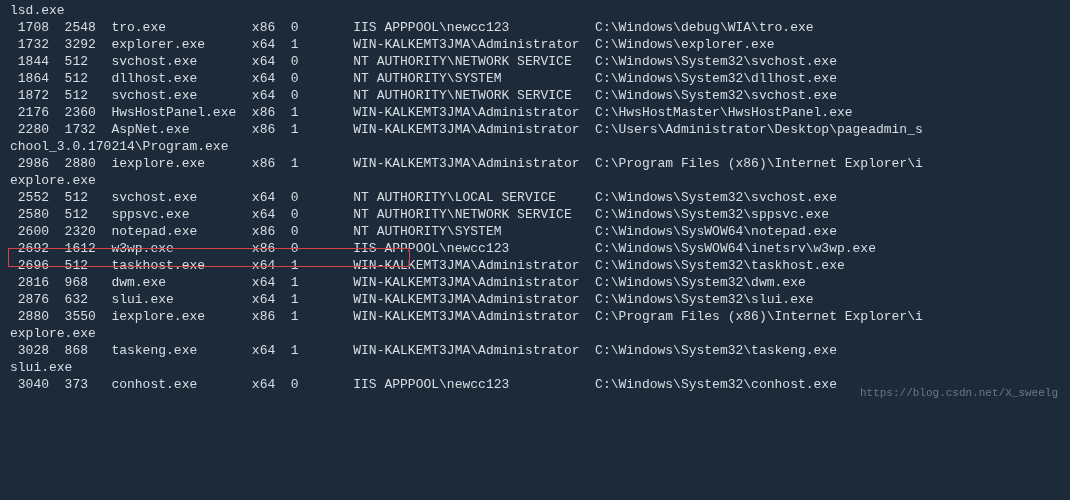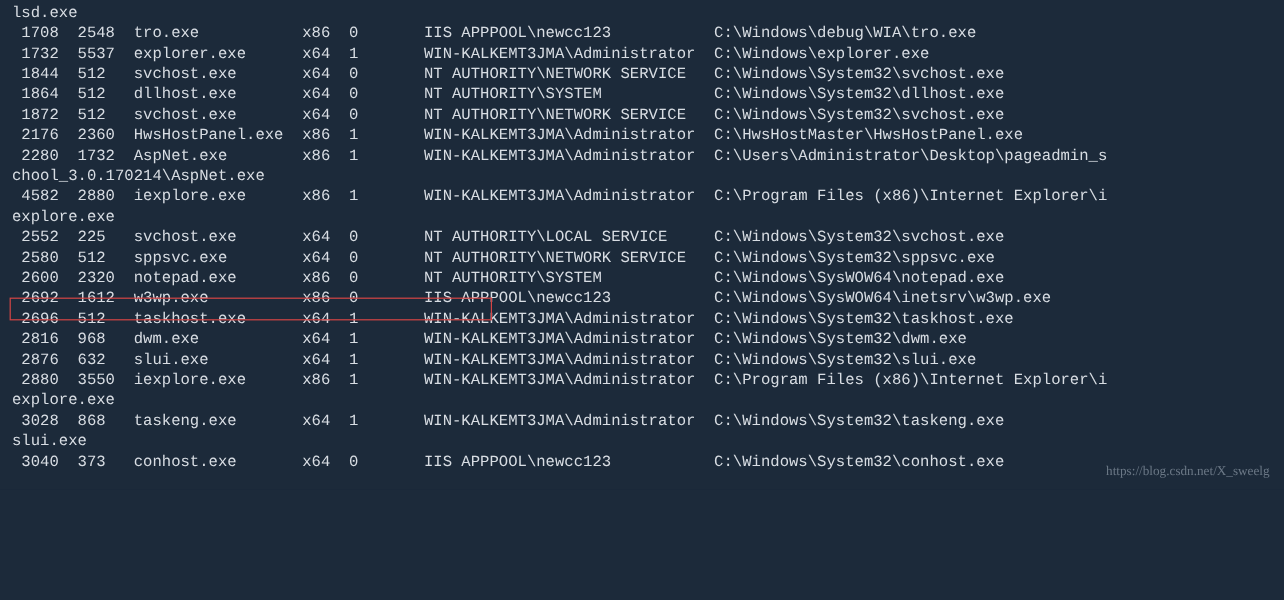--- a/index.html
+++ b/index.html
@@ -3,38 +3,38 @@
 <meta charset="utf-8">
 <style>
   html,body{margin:0;padding:0;background:#1c2a3a;color:#d8dde3;font-family:"Consolas","Courier New",monospace;font-size:13px;line-height:17px}
   .wrap{width:1070px;height:408px;overflow:hidden;position:relative;background:#1c2a3a}
   .content{padding:2px 10px 0 10px}
   .row{white-space:pre}
   .highlight{position:absolute;border:1px solid #d64545;left:8px;width:400px;height:17px;top:248px;pointer-events:none}
   .prompt{margin-top:2px}
   .prompt .und{text-decoration:underline}
   .cursor{display:inline-block;width:8px;height:14px;background:#d8dde3;vertical-align:-2px;margin-left:2px}
-  .watermark{position:absolute;right:12px;bottom:6px;color:#6b7886;font-size:11px;font-family:Liberation Serif, serif}
+  .watermark{position:absolute;right:12px;bottom:6px;color:#6b7886;font-size:11px;font-family:Liberation Mono, monospace}
 </style>
 </head>
 <body>
 <div class="wrap">
   <div class="content">
     <div class="row">lsd.exe</div>
     <div class="row"> 1708  2548  tro.exe           x86  0       IIS APPPOOL\newcc123           C:\Windows\debug\WIA\tro.exe</div>
-    <div class="row"> 1732  5537  explorer.exe      x64  1       WIN-KALKEMT3JMA\Administrator  C:\Windows\explorer.exe</div>
+    <div class="row"> 1732  3292  explorer.exe      x64  1       WIN-KALKEMT3JMA\Administrator  C:\Windows\explorer.exe</div>
     <div class="row"> 1844  512   svchost.exe       x64  0       NT AUTHORITY\NETWORK SERVICE   C:\Windows\System32\svchost.exe</div>
     <div class="row"> 1864  512   dllhost.exe       x64  0       NT AUTHORITY\SYSTEM            C:\Windows\System32\dllhost.exe</div>
     <div class="row"> 1872  512   svchost.exe       x64  0       NT AUTHORITY\NETWORK SERVICE   C:\Windows\System32\svchost.exe</div>
     <div class="row"> 2176  2360  HwsHostPanel.exe  x86  1       WIN-KALKEMT3JMA\Administrator  C:\HwsHostMaster\HwsHostPanel.exe</div>
     <div class="row"> 2280  1732  AspNet.exe        x86  1       WIN-KALKEMT3JMA\Administrator  C:\Users\Administrator\Desktop\pageadmin_s</div>
-    <div class="row">chool_3.0.170214\AspNet.exe</div>
-    <div class="row"> 4582  2880  iexplore.exe      x86  1       WIN-KALKEMT3JMA\Administrator  C:\Program Files (x86)\Internet Explorer\i</div>
+    <div class="row">chool_3.0.170214\Program.exe</div>
+    <div class="row"> 2986  2880  iexplore.exe      x86  1       WIN-KALKEMT3JMA\Administrator  C:\Program Files (x86)\Internet Explorer\i</div>
     <div class="row">explore.exe</div>
-    <div class="row"> 2552  225   svchost.exe       x64  0       NT AUTHORITY\LOCAL SERVICE     C:\Windows\System32\svchost.exe</div>
+    <div class="row"> 2552  512   svchost.exe       x64  0       NT AUTHORITY\LOCAL SERVICE     C:\Windows\System32\svchost.exe</div>
     <div class="row"> 2580  512   sppsvc.exe        x64  0       NT AUTHORITY\NETWORK SERVICE   C:\Windows\System32\sppsvc.exe</div>
     <div class="row"> 2600  2320  notepad.exe       x86  0       NT AUTHORITY\SYSTEM            C:\Windows\SysWOW64\notepad.exe</div>
     <div class="row"> 2692  1612  w3wp.exe          x86  0       IIS APPPOOL\newcc123           C:\Windows\SysWOW64\inetsrv\w3wp.exe</div>
     <div class="row"> 2696  512   taskhost.exe      x64  1       WIN-KALKEMT3JMA\Administrator  C:\Windows\System32\taskhost.exe</div>
     <div class="row"> 2816  968   dwm.exe           x64  1       WIN-KALKEMT3JMA\Administrator  C:\Windows\System32\dwm.exe</div>
     <div class="row"> 2876  632   slui.exe          x64  1       WIN-KALKEMT3JMA\Administrator  C:\Windows\System32\slui.exe</div>
     <div class="row"> 2880  3550  iexplore.exe      x86  1       WIN-KALKEMT3JMA\Administrator  C:\Program Files (x86)\Internet Explorer\i</div>
     <div class="row">explore.exe</div>
     <div class="row"> 3028  868   taskeng.exe       x64  1       WIN-KALKEMT3JMA\Administrator  C:\Windows\System32\taskeng.exe</div>
     <div class="row">slui.exe</div>

